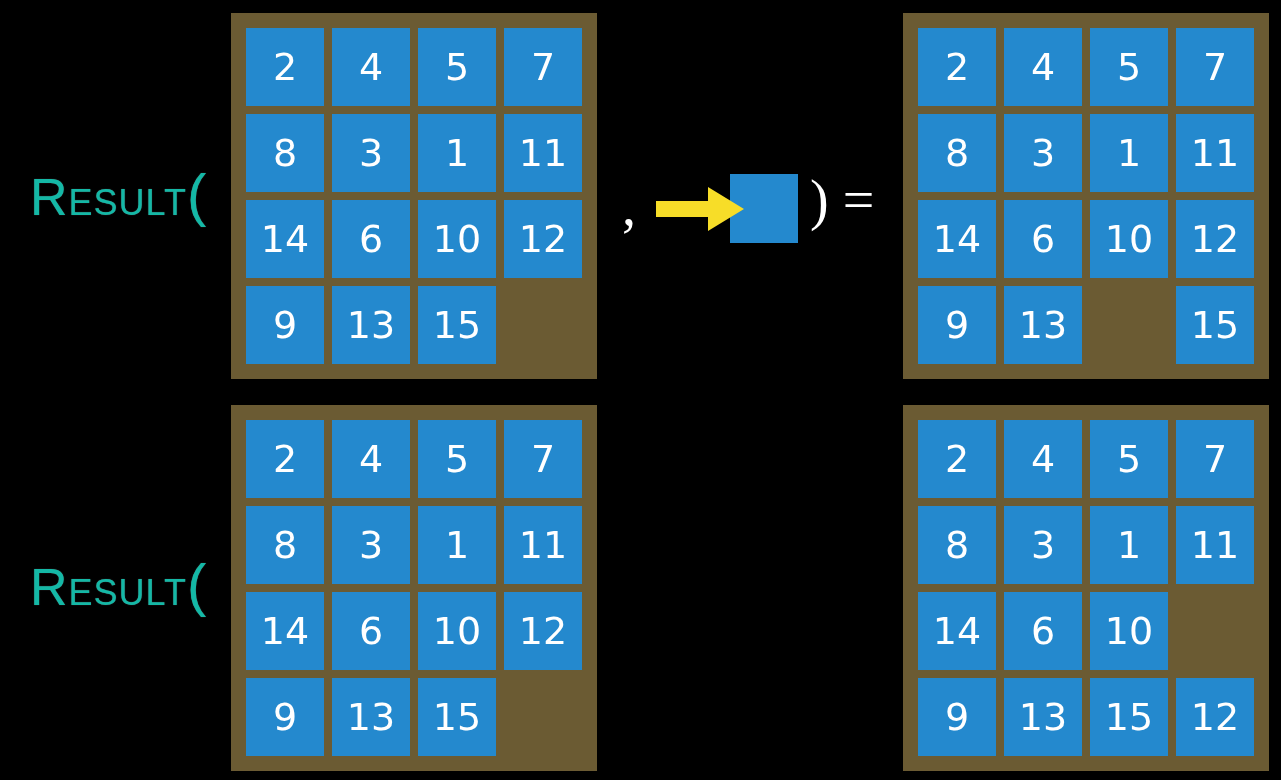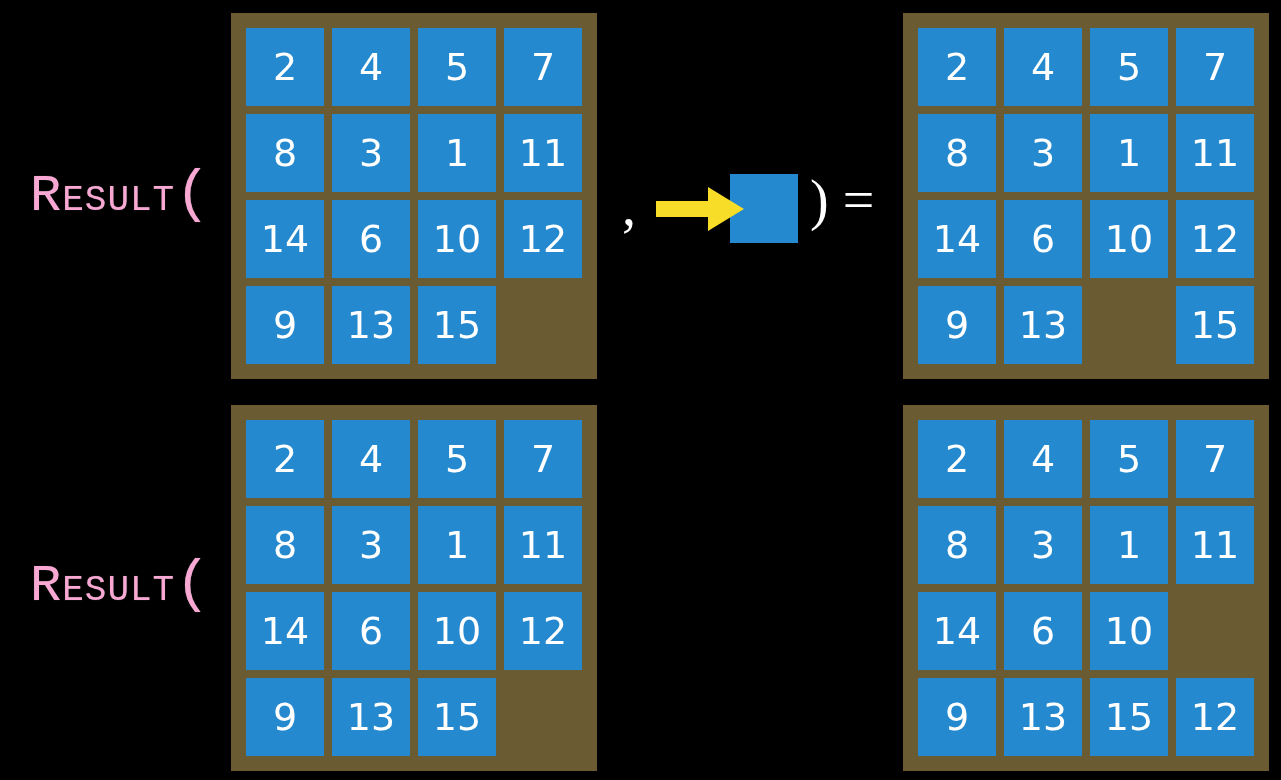--- a/index.html
+++ b/index.html
@@ -23,22 +23,22 @@
   }
   #row-0 { top: 0px; }
   #row-1 { top: 390px; }
 
   
   .result-label {
     position: absolute;
     left: 30px;
     top: 50%;
     transform: translateY(-50%);
-    color: #f9a8d4;
-    font-family: Liberation Mono, monospace;
+    color: #14b8a6;
+    font-family: Liberation Sans, sans-serif;
     font-size: 52px;
     font-variant: small-caps;
     letter-spacing: 1px;
     line-height: 1;
     white-space: nowrap;
     text-shadow: 0 0 1px rgba(255,255,255,0.35);
   }
   .result-label .paren {
     font-variant: normal;
     font-size: 58px;

